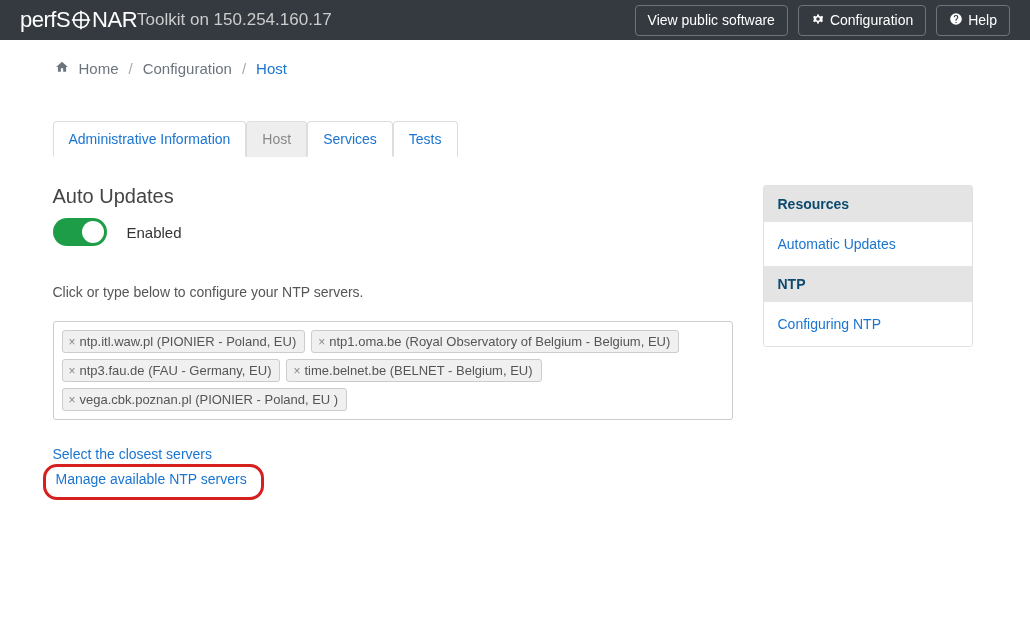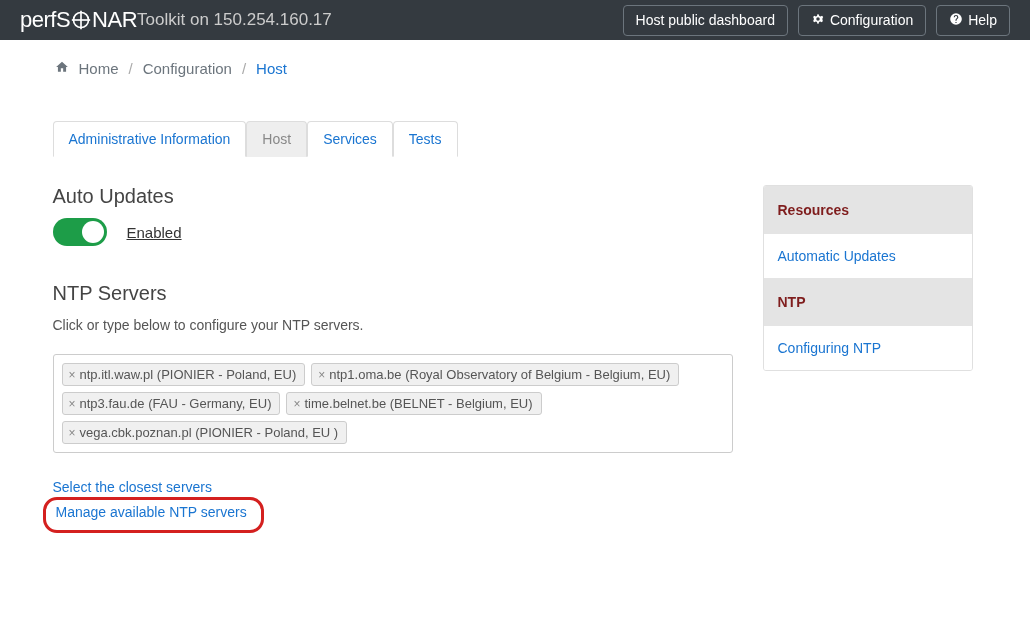--- a/index.html
+++ b/index.html
@@ -97,21 +97,21 @@
     
     .toggle-row { display: flex; align-items: center; gap: 20px; margin-bottom: 36px; }
     .toggle {
       width: 54px; height: 28px; background: #1d9d48; border-radius: 14px;
       position: relative; cursor: pointer;
     }
     .toggle-knob {
       width: 22px; height: 22px; background: #fff; border-radius: 50%;
       position: absolute; top: 3px; right: 3px;
     }
-    .toggle-label { font-size: 15px; color: #333; text-decoration: underline; }
+    .toggle-label { font-size: 15px; color: #333; }
     
     
     .tags-box {
       border: 1px solid #ccc;
       border-radius: 3px;
       padding: 8px;
       display: flex;
       flex-wrap: wrap;
       gap: 6px;
       margin-top: 18px;
@@ -137,21 +137,21 @@
       border: 3px solid #d4201f;
       border-radius: 14px;
       padding: 4px 14px 10px 10px;
       margin-left: -10px;
       margin-top: -4px;
     }
     .highlight-box .link { margin-bottom: 0; }
     
     
     .panel { border: 1px solid #e0e0e0; border-radius: 3px; overflow: hidden; }
-    .panel-heading { background: #e4e4e4; padding: 16px 14px; font-weight: 600; color: #7f1d1d; font-size: 14px; }
+    .panel-heading { background: #e4e4e4; padding: 10px 14px; font-weight: 600; color: #0c4a6e; font-size: 14px; }
     .panel-body { padding: 14px; background: #fff; }
     .panel-body a { color: #1a75d1; text-decoration: none; font-size: 14px; }
     
     .icon-svg { width: 14px; height: 14px; fill: currentColor; }
   </style>
 </head>
 <body>
 
 <div class="navbar">
   <div class="navbar-left">
@@ -163,21 +163,21 @@
             <line x1="12" y1="1" x2="12" y2="23" stroke="#fff" stroke-width="2"></line>
             <line x1="1" y1="12" x2="23" y2="12" stroke="#fff" stroke-width="2"></line>
           </svg>
       </span>
       <span class="logo-text">NAR</span>
     </div>
     <span class="navbar-title">Toolkit on 150.254.160.17</span>
   </div>
   <div class="navbar-right">
     <button class="navbar-btn">
-      <span>Host public dashboard</span>
+      <span>View public software</span>
     </button>
     <button class="navbar-btn">
       <span>
         <svg class="icon-svg" viewBox="0 0 24 24">
             <path d="M19.4 13l.6-1-.6-1 1.5-2.6-2-2-2.6 1.5-1-.6-1-.6L13 4h-2l-.8 2.7-1 .6-1 .6L5.6 6.4l-2 2L5.1 11l-.6 1 .6 1-1.5 2.6 2 2 2.6-1.5 1 .6 1 .6.8 2.7h2l.8-2.7 1-.6 1-.6 2.6 1.5 2-2L19.4 13zM12 15a3 3 0 110-6 3 3 0 010 6z"></path>
           </svg>
       </span>
       <span>Configuration</span>
     </button>
     <button class="navbar-btn">
@@ -227,21 +227,20 @@
       
       <h3>Auto Updates</h3>
       <div class="toggle-row">
         <div class="toggle">
           <div class="toggle-knob"></div>
         </div>
         <span class="toggle-label">Enabled</span>
       </div>
 
       
-      <h3>NTP Servers</h3>
       <p class="section-desc">Click or type below to configure your NTP servers.</p>
 
       <div class="tags-box">
         <span class="tag">
           <span class="tag-x">×</span>
           <span>ntp.itl.waw.pl (PIONIER - Poland, EU)</span>
         </span>
         <span class="tag">
           <span class="tag-x">×</span>
           <span>ntp1.oma.be (Royal Observatory of Belgium - Belgium, EU)</span>

